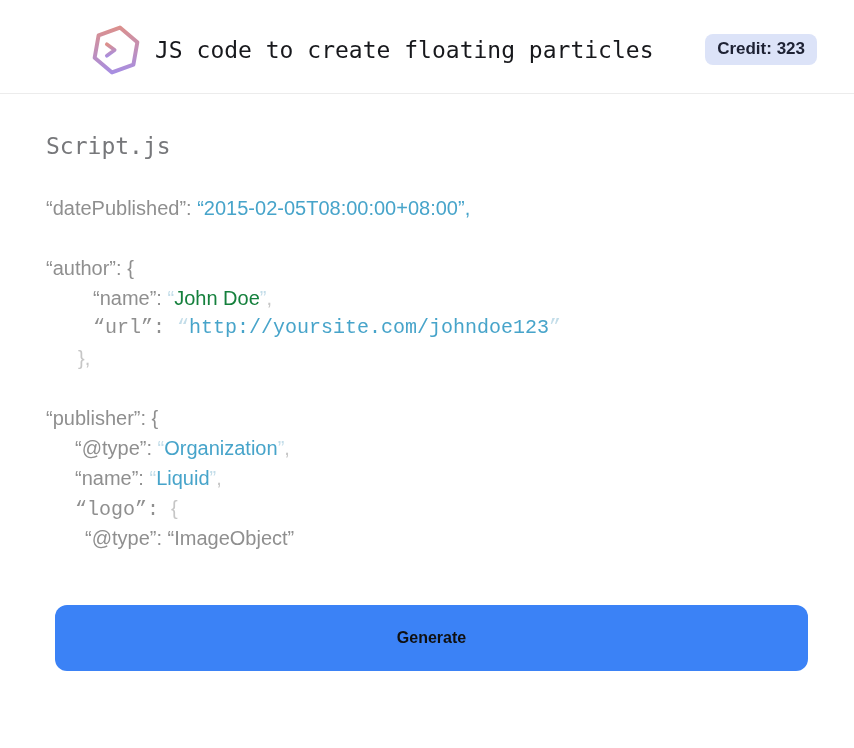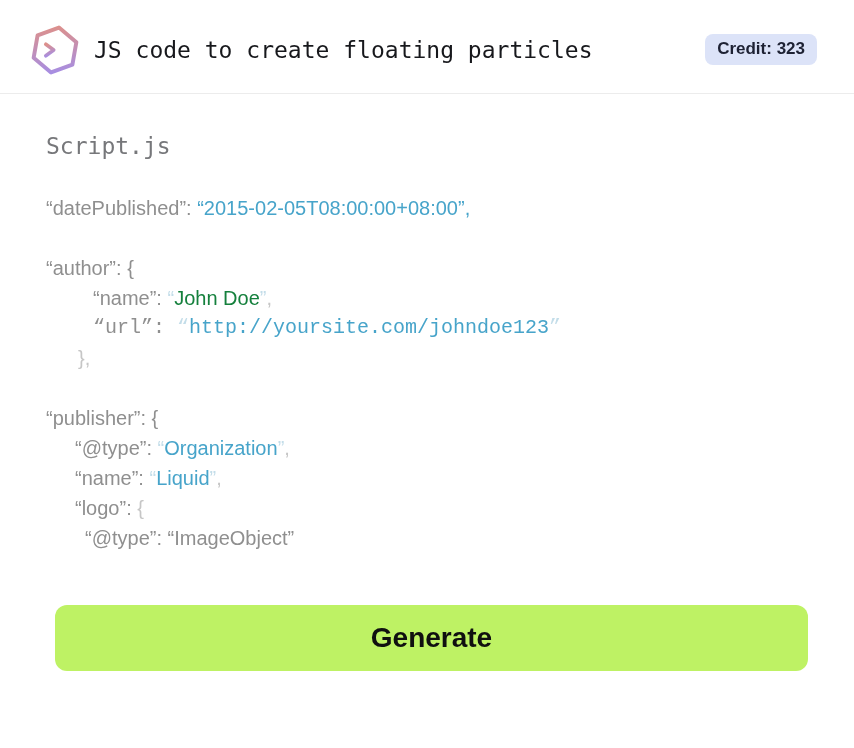--- a/index.html
+++ b/index.html
@@ -3,21 +3,21 @@
 <meta charset="utf-8">
 <style>
   * { margin: 0; padding: 0; box-sizing: border-box; }
   html, body { width: 854px; height: 748px; background: #ffffff; overflow: hidden; }
   body { font-family: "Liberation Sans", sans-serif; }
 
   .header {
     height: 94px;
     display: flex;
     align-items: center;
-    padding: 6px 37px 0 27px;
+    padding: 6px 37px 0 88px;
     border-bottom: 1px solid #ececec;
     background: #ffffff;
     justify-content: space-between;
   }
   .logo { width: 56px; height: 56px; flex: 0 0 auto; }
   .page-title {
     margin-left: 11px;
     font-family: "DejaVu Sans Mono", "Liberation Mono", monospace;
     font-size: 23px;
     font-weight: 500;
@@ -49,24 +49,24 @@
   }
   .code-line { line-height: 30px; height: 30px; white-space: pre; }
 
   .generate-button {
     display: block;
     margin: 52px 0 0 9px;
     width: 753px;
     height: 66px;
     border: none;
     border-radius: 12px;
-    background: #bef264;
+    background: #3b82f6;
     color: #101010;
     font-family: "Liberation Sans", sans-serif;
-    font-size: 28px;
+    font-size: 16px;
     font-weight: bold;
     cursor: pointer;
   }
 </style>
 </head>
 <body>
 
 <div class="header">
   <span class="logo">
     <svg width="56" height="56" viewBox="0 0 64 64">
@@ -93,17 +93,17 @@
       <div class="code-line" style="padding-left: 0px;"><span style="color: rgb(143, 143, 143);">“datePublished”: </span><span style="color: rgb(71, 164, 202);">“2015-02-05T08:00:00+08:00”,</span></div>
       <div class="code-line" style="padding-left: 0px;">&nbsp;</div>
       <div class="code-line" style="padding-left: 0px;"><span style="color: rgb(143, 143, 143);">“author”: {</span></div>
       <div class="code-line" style="padding-left: 47px;"><span style="color: rgb(143, 143, 143);">“name”: </span><span style="color: rgb(195, 221, 233);">“</span><span style="color: #15803d;">John Doe</span><span style="color: rgb(195, 221, 233);">”</span><span style="color: rgb(198, 198, 198);">,</span></div>
       <div class="code-line" style="padding-left: 47px; font-family: Liberation Mono, monospace;"><span style="color: rgb(143, 143, 143);">“url”: </span><span style="color: rgb(195, 221, 233);">“</span><span style="color: rgb(71, 164, 202);">http://yoursite.com/johndoe123</span><span style="color: rgb(195, 221, 233);">”</span></div>
       <div class="code-line" style="padding-left: 32px;"><span style="color: rgb(198, 198, 198);">},</span></div>
       <div class="code-line" style="padding-left: 0px;">&nbsp;</div>
       <div class="code-line" style="padding-left: 0px;"><span style="color: rgb(143, 143, 143);">“publisher”: {</span></div>
       <div class="code-line" style="padding-left: 29px;"><span style="color: rgb(143, 143, 143);">“@type”: </span><span style="color: rgb(195, 221, 233);">“</span><span style="color: rgb(71, 164, 202);">Organization</span><span style="color: rgb(195, 221, 233);">”</span><span style="color: rgb(198, 198, 198);">,</span></div>
       <div class="code-line" style="padding-left: 29px;"><span style="color: rgb(143, 143, 143);">“name”: </span><span style="color: rgb(195, 221, 233);">“</span><span style="color: rgb(71, 164, 202);">Liquid</span><span style="color: rgb(195, 221, 233);">”</span><span style="color: rgb(198, 198, 198);">,</span></div>
-      <div class="code-line" style="padding-left: 29px;"><span style="color: rgb(143, 143, 143);">“logo”: </span><span style="color: rgb(198, 198, 198);">{</span></div>
+      <div class="code-line" style="padding-left: 29px;"><span style="color: rgb(143, 143, 143); font-family: Liberation Mono, monospace;">“logo”: </span><span style="color: rgb(198, 198, 198);">{</span></div>
       <div class="code-line" style="padding-left: 39px;"><span style="color: rgb(143, 143, 143);">“@type”: “ImageObject”</span></div>
     </div>
   <button class="generate-button">Generate</button>
 </div>
 
 </body></html>

